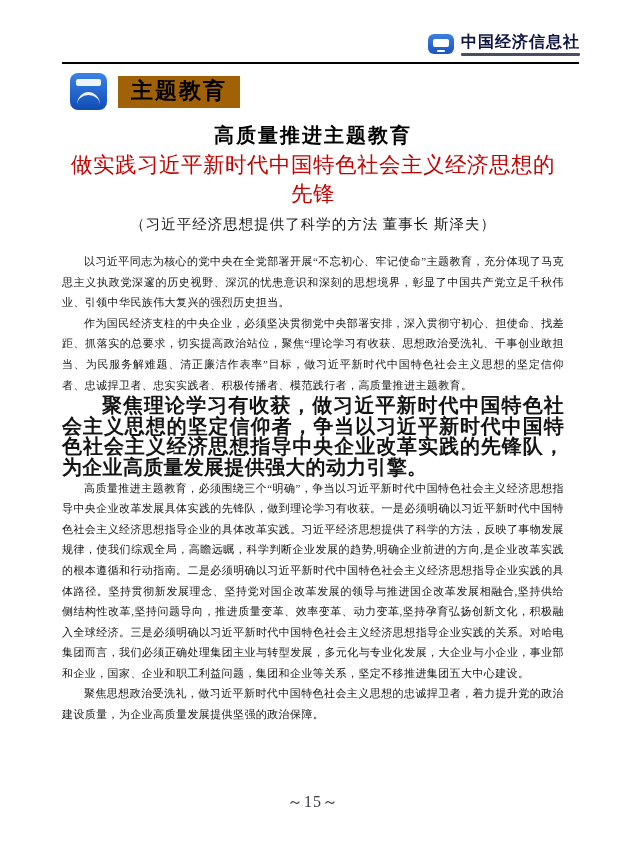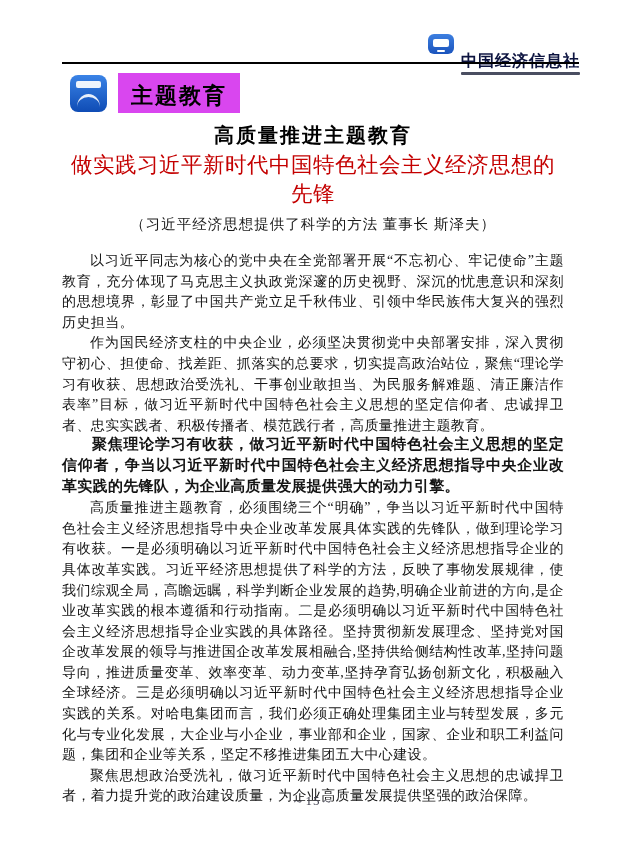--- a/index.html
+++ b/index.html
@@ -22,21 +22,21 @@
     border-radius:6px; position:relative; flex:0 0 auto;
   }
   .logo-icon::before {
     content:""; position:absolute; left:5px; top:5px; width:16px; height:8px;
     background:#fff; border-radius:2px;
   }
   .logo-icon::after {
     content:""; position:absolute; left:9px; bottom:2px; width:8px; height:2px;
     background:#fff; border-radius:1px;
   }
-  .logo-textblock { display:flex; flex-direction:column;margin-top:19px; }
+  .logo-textblock { display:flex; flex-direction:column; }
   .logo-text {
     font-family:"Liberation Sans","DejaVu Sans",sans-serif;
     font-weight:bold; font-size:16px; line-height:18px; color:#0d1440;
     letter-spacing:1px; white-space:nowrap;
   }
   .logo-tagline { margin-top:2px; height:3px; width:100%; background:#2a2f45; opacity:.85; border-radius:1px; }
   .header-rule { position:absolute; top:62px; left:62px; right:47px; height:2px; background:#000; }
 
   
   .badge-row { position:absolute; top:73px; left:70px; display:flex; align-items:center; gap:11px; }
@@ -48,24 +48,24 @@
   .badge-icon::before {
     content:""; position:absolute; left:6px; top:6px; width:25px; height:7px;
     background:rgba(255,255,255,.92); border-radius:2px;
   }
   .badge-icon::after {
     content:""; position:absolute; left:7px; bottom:5px; width:23px; height:10px;
     border-top:3px solid rgba(255,255,255,.9);
     border-radius:50% 50% 0 0 / 100% 100% 0 0;
   }
   .badge-label {
-    background:#d946ef; color:#000;
+    background:#a16207; color:#000;
     font-family:"Liberation Sans","DejaVu Sans",sans-serif;
     font-weight:bold; font-size:22px; line-height:1;
-    padding:12px 13px 6px 13px; letter-spacing:2px;
+    padding:4px 13px 6px 13px; letter-spacing:2px;
   }
 
   
   .article { position:absolute; top:122px; left:62px; width:502px; }
   .title {
     text-align:center;
     font-family:"Liberation Sans","DejaVu Sans",sans-serif;
     font-weight:bold; font-size:20px; color:#000;
     letter-spacing:2px; margin-bottom:1px;
   }
@@ -74,32 +74,32 @@
     font-family:"Liberation Sans","DejaVu Sans",sans-serif;
     font-weight:normal; font-size:21.5px;
     letter-spacing:0.5px; margin-bottom:7px;
   }
   .byline {
     text-align:center;
     font-size:14.5px; font-style:normal; color:#1a1a1a;
     letter-spacing:1px; margin-bottom:17px;
   }
   .body-text p {
-    font-size:14px; line-height:20.6px; letter-spacing:0.4px;
+    font-size:11px; line-height:20.6px; letter-spacing:0.4px;
     text-align:justify; text-indent:2em; color:#141414;font-family:Liberation Serif, serif;
   }
   .body-text p.emph {
-    font-family:Liberation Mono, monospace;
-    font-weight:bold; font-size:15px; letter-spacing:0.3px;
+    font-family:Liberation Serif, serif;
+    font-weight:bold; font-size:20px; letter-spacing:0.3px;
   }
 
   
   .footer {
     position:absolute; top:792px; left:0; width:100%;
-    text-align:center; font-size:13px; color:#3c3c4a; letter-spacing:1px;
+    text-align:center; font-size:16px; color:#3c3c4a; letter-spacing:1px;
   }
 </style>
 </head>
 <body>
 
 <div class="page">
 
   <div class="header">
     <div class="logo-icon"></div>
     <div class="logo-textblock">

